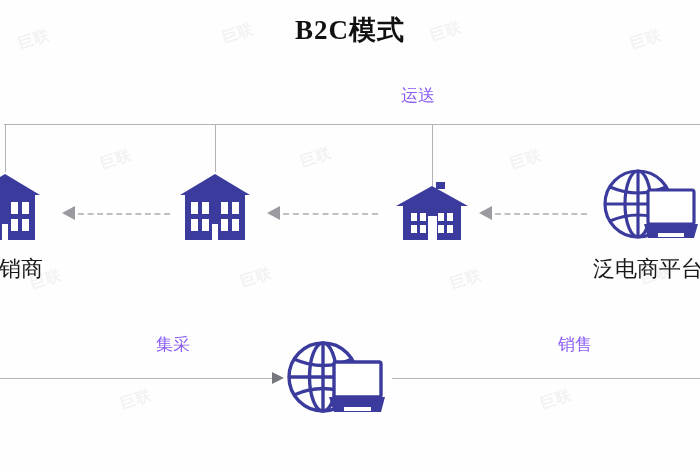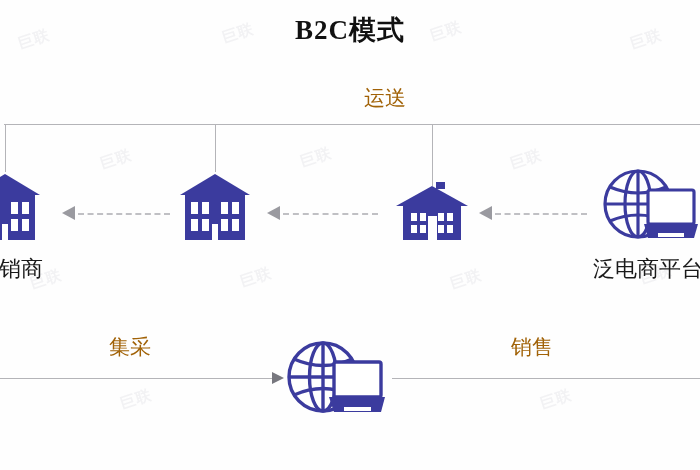--- a/index.html
+++ b/index.html
@@ -94,23 +94,23 @@
     text-align: center;
     font-size: 22px;
     color: #1a1a1a;
     font-weight: normal;
     white-space: nowrap;
     z-index: 5;
     font-family: "Liberation Serif", "DejaVu Serif", serif;
   }
   .edge-label {
     position: absolute;
-    text-align: center;
-    font-size: 21px;
-    color: #a16207;
+    text-align: right;
+    font-size: 17px;
+    color: #8b5cf6;
     white-space: nowrap;
     z-index: 5;
     font-family: "Liberation Serif", "DejaVu Serif", serif;
   }
 
   
   .icon {
     position: absolute;
     z-index: 4;
   }

